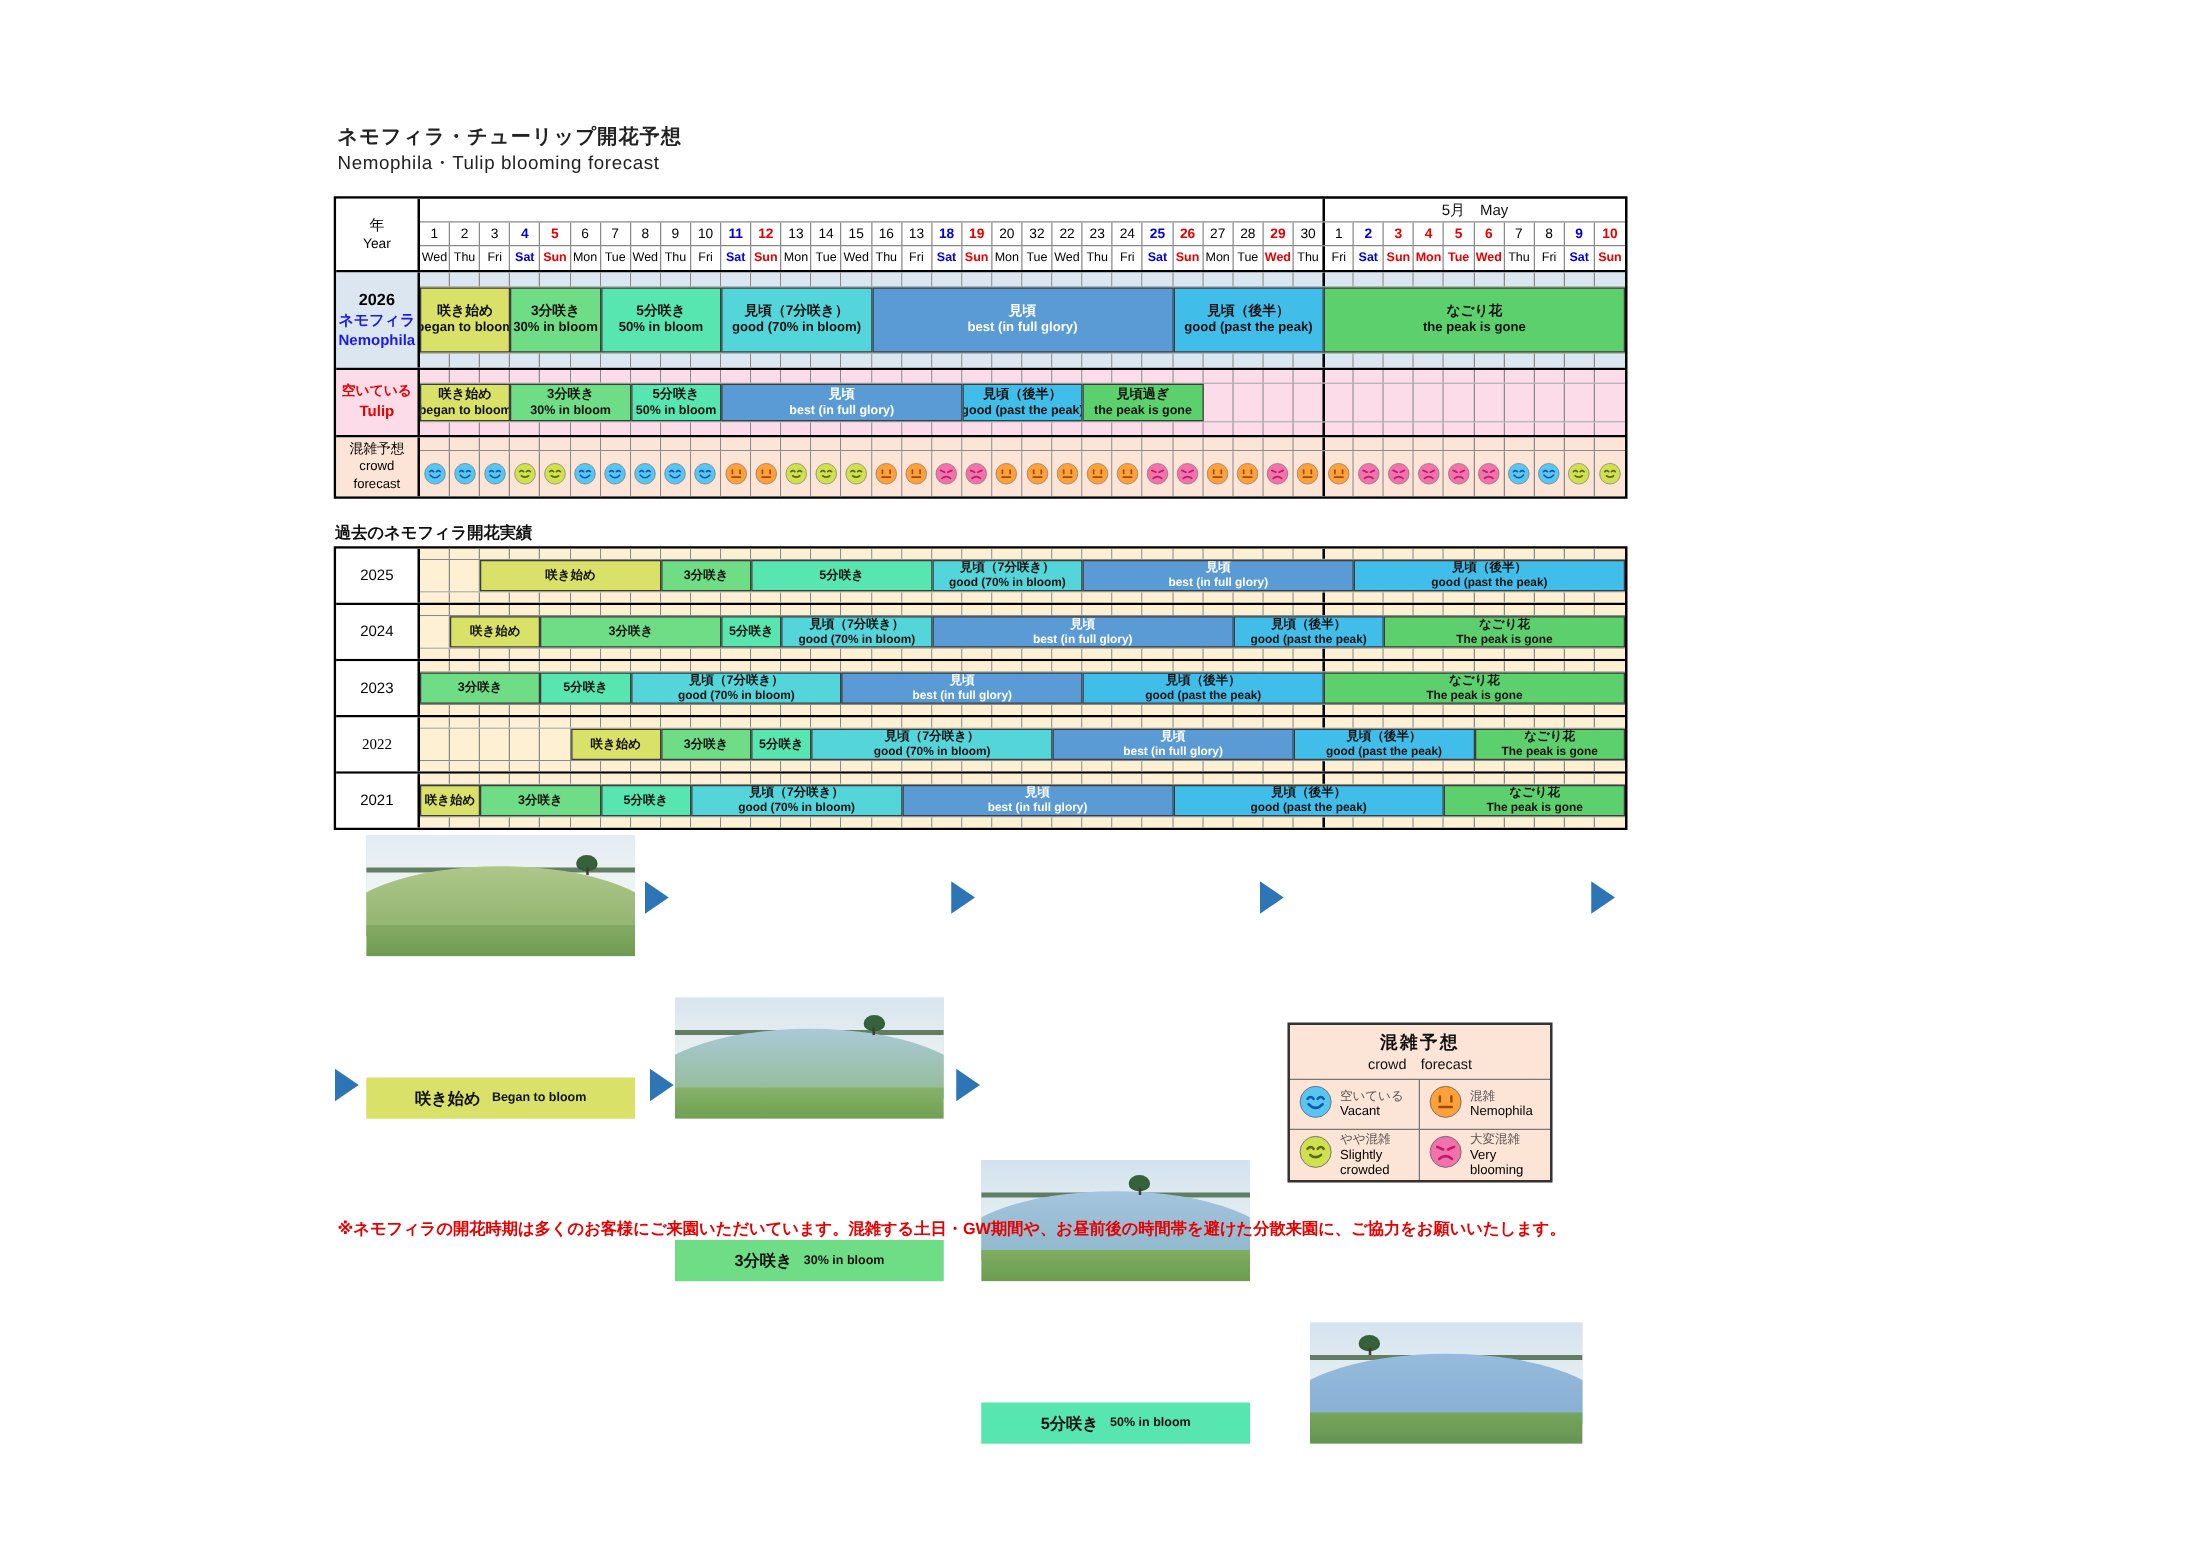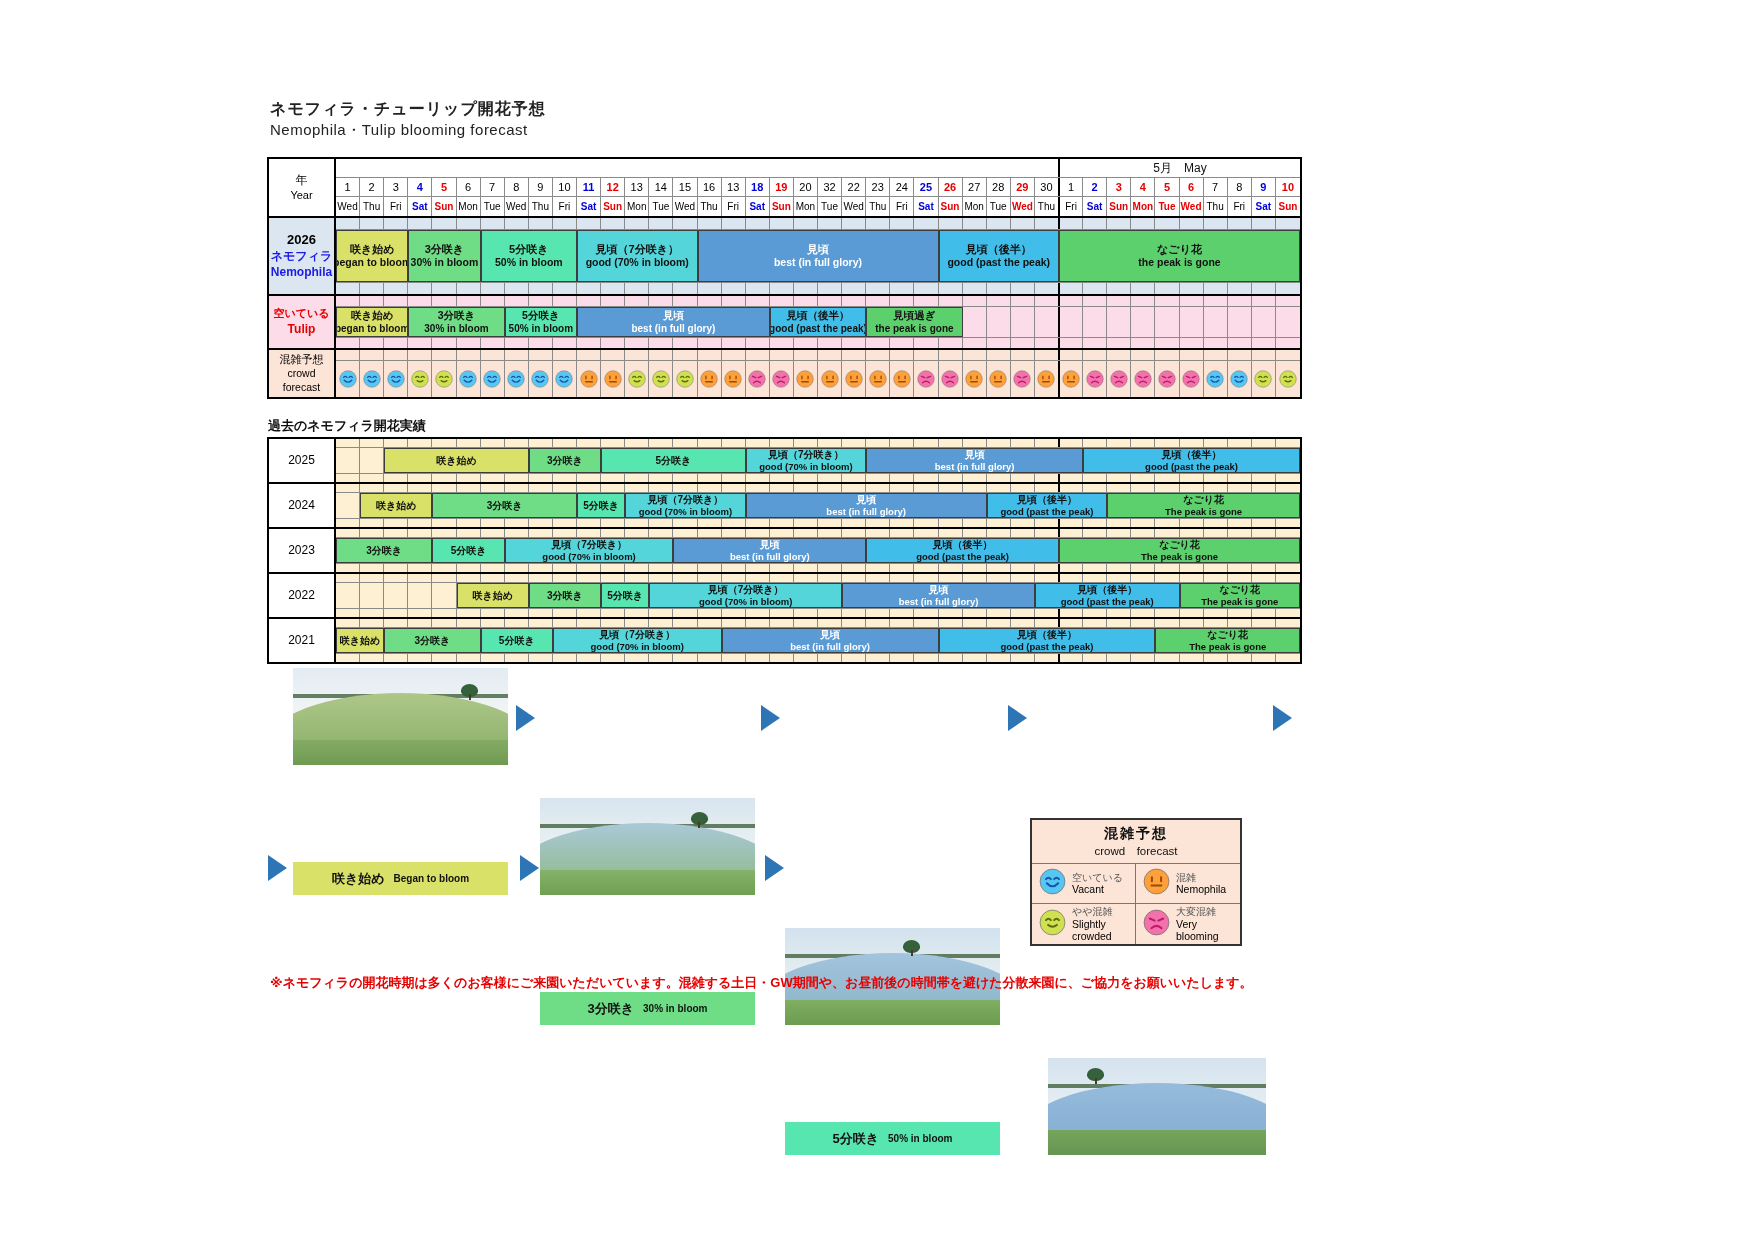--- a/index.html
+++ b/index.html
@@ -1342,21 +1342,21 @@
           <div class="cell" style="background: rgb(253, 240, 211); grid-area: 1 / 36;"></div>
           <div class="cell" style="background: rgb(253, 240, 211); grid-area: 1 / 37;"></div>
           <div class="cell" style="background: rgb(253, 240, 211); grid-area: 1 / 38;"></div>
           <div class="cell" style="background: rgb(253, 240, 211); grid-area: 1 / 39;"></div>
           <div class="cell c40" style="background: rgb(253, 240, 211); grid-area: 1 / 40;"></div>
         </div>
       </div>
     </div>
     <div class="rowgroup">
       <div class="rg-label" style="background: rgb(255, 255, 255);">
-        <div style="color: rgb(0, 0, 0); font-size: 12px;">2022</div>
+        <div style="color: rgb(0, 0, 0); font-size: 12px; font-family: Liberation Serif, serif;">2022</div>
       </div>
       <div class="rg-content">
         <div class="strip" style="height: 8px;">
           <div class="cell" style="background: rgb(253, 240, 211); grid-area: 1 / 1;"></div>
           <div class="cell" style="background: rgb(253, 240, 211); grid-area: 1 / 2;"></div>
           <div class="cell" style="background: rgb(253, 240, 211); grid-area: 1 / 3;"></div>
           <div class="cell" style="background: rgb(253, 240, 211); grid-area: 1 / 4;"></div>
           <div class="cell" style="background: rgb(253, 240, 211); grid-area: 1 / 5;"></div>
           <div class="cell" style="background: rgb(253, 240, 211); grid-area: 1 / 6;"></div>
           <div class="cell" style="background: rgb(253, 240, 211); grid-area: 1 / 7;"></div>

